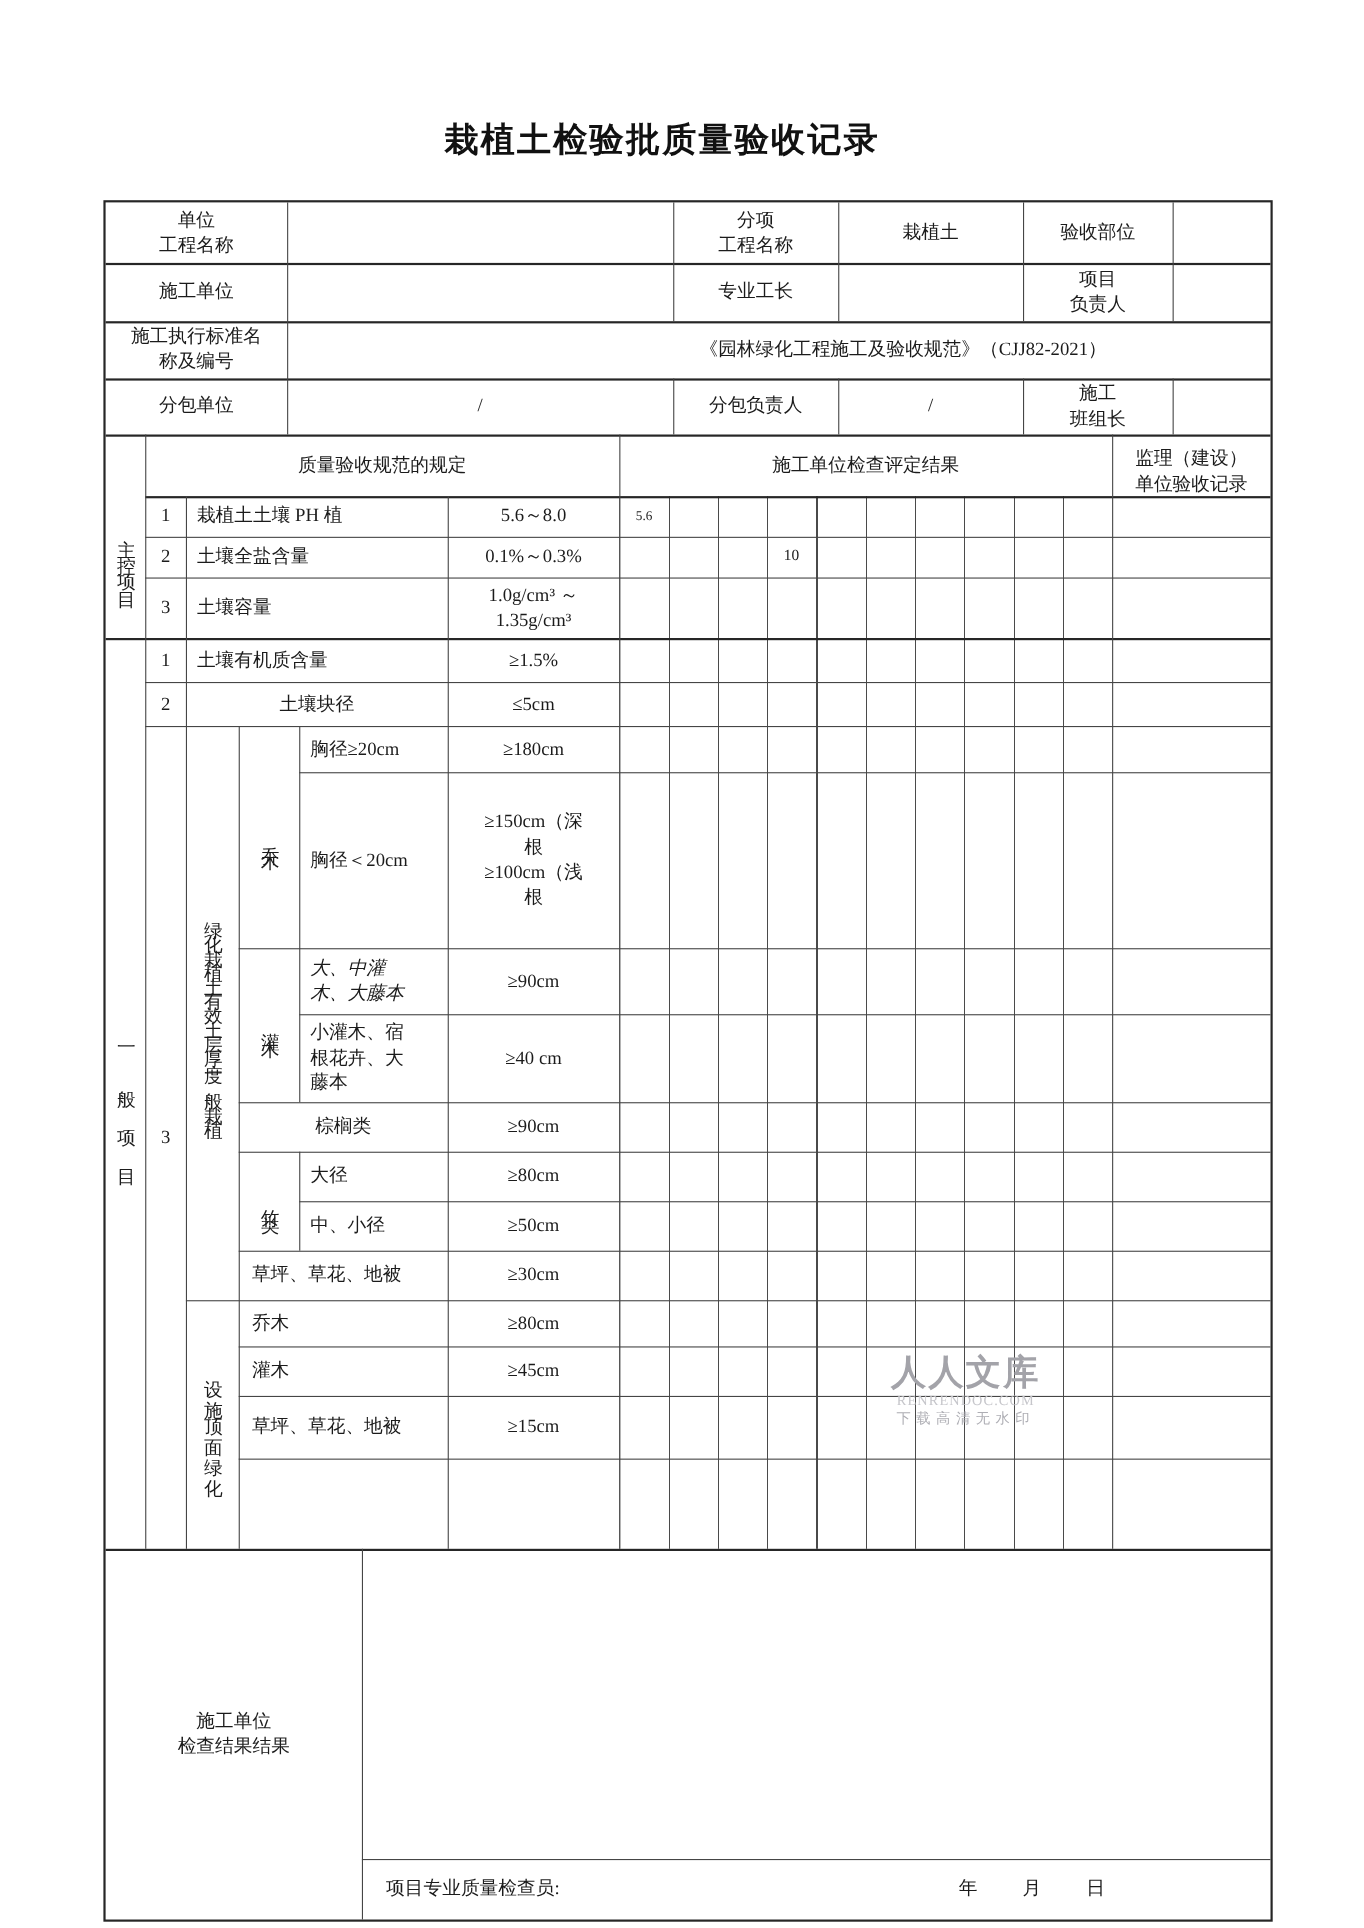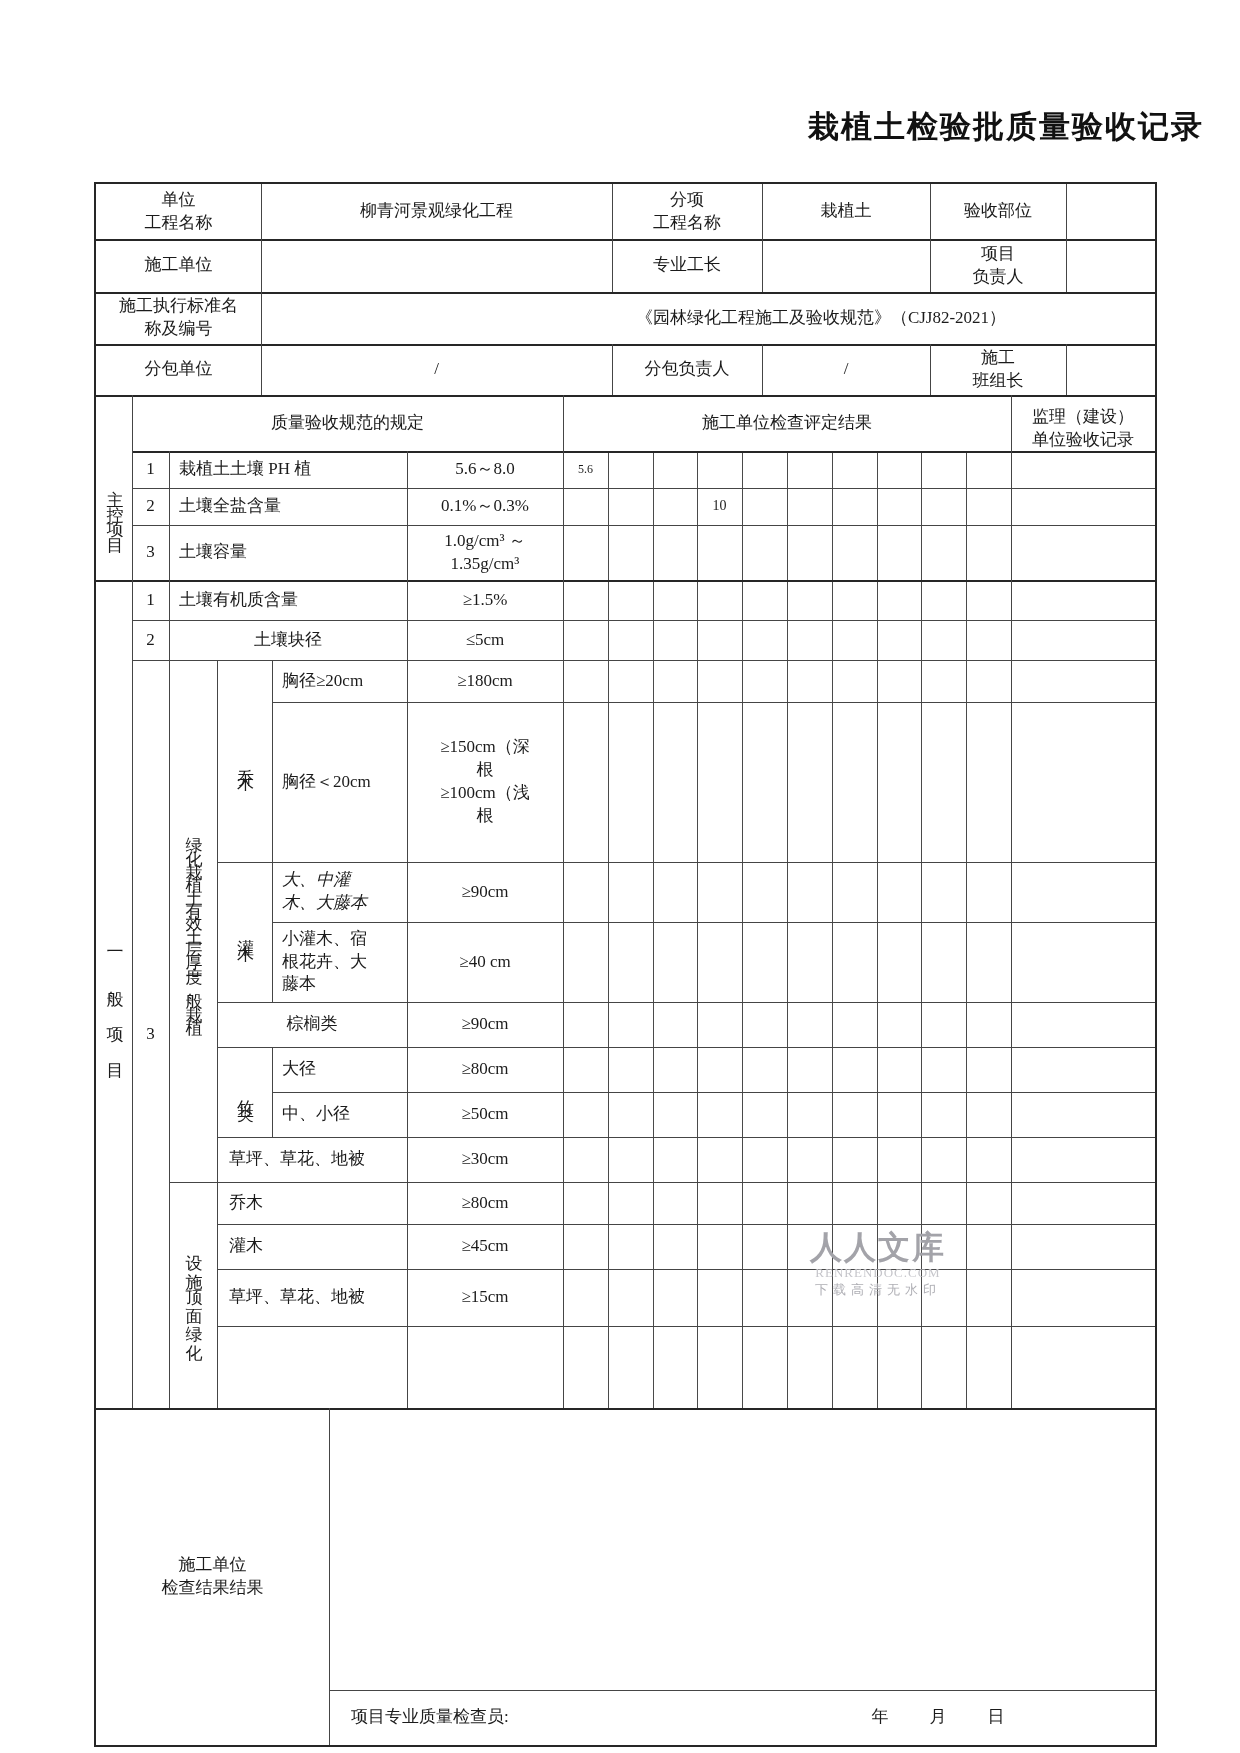--- a/index.html
+++ b/index.html
@@ -1,20 +1,20 @@
 <!DOCTYPE html>
 <html><head>
 <meta charset="utf-8">
 <style>
   html,body{margin:0;padding:0;background:#ffffff;}
   #page{position:relative;width:1240px;height:1753px;background:#ffffff;overflow:hidden;
         font-family:"Liberation Serif","DejaVu Serif",serif;color:#1b1b1b;}
   #doc-title{position:absolute;left:0;top:106px;width:1204px;height:46px;
         font-family:"Liberation Sans","DejaVu Sans",sans-serif;
-        font-size:31px;font-weight:bold;text-align:right;letter-spacing:2px;color:#111;}
+        font-size:31px;font-weight:bold;text-align:center;letter-spacing:2px;color:#111;}
   #tbl{position:absolute;left:94px;top:182px;width:1059px;height:1561px;
        border:2px solid #262626;box-sizing:content-box;}
   .c{position:absolute;display:flex;align-items:center;justify-content:center;
      text-align:center;white-space:pre-line;font-size:17px;line-height:1.35;color:#1b1b1b;z-index:2;}
   .lft{justify-content:flex-start;text-align:left;padding-left:10px;box-sizing:border-box;}
   .vert{writing-mode:vertical-rl;text-orientation:upright;}
   .hl{position:absolute;height:1px;background:#454545;z-index:1;}
   .hl2{position:absolute;height:2px;background:#262626;z-index:1;}
   .vl{position:absolute;width:1px;background:#454545;z-index:1;}
   .sm{font-size:12px;}
@@ -75,21 +75,20 @@
     <div class="vl" style="left:176px;top:863px;height:90px;"></div>
     <div class="vl" style="left:311px;top:267px;height:957px;"></div>
     <div class="vl" style="left:467px;top:211px;height:1013px;"></div>
     <div class="vl" style="left:915px;top:211px;height:1013px;"></div>
     <div class="vl" style="left:233px;top:1224px;height:337px;"></div>
 
     <div id="check-grid"></div>
 
     <div class="c" style="left:0;top:0;width:165px;height:55px;">单位
 工程名称</div>
-    <div class="c" style="left:165px;top:0;width:351px;height:55px;">柳青河景观绿化工程</div>
     <div class="c" style="left:516px;top:0;width:150px;height:55px;">分项
 工程名称</div>
     <div class="c" style="left:666px;top:0;width:168px;height:55px;">栽植土</div>
     <div class="c" style="left:834px;top:0;width:136px;height:55px;">验收部位</div>
     <div class="c" style="left:970px;top:0;width:89px;height:55px;"></div>
 
     <div class="c" style="left:0;top:55px;width:165px;height:53px;">施工单位</div>
     <div class="c" style="left:165px;top:55px;width:351px;height:53px;"></div>
     <div class="c" style="left:516px;top:55px;width:150px;height:53px;">专业工长</div>
     <div class="c" style="left:666px;top:55px;width:168px;height:53px;"></div>

